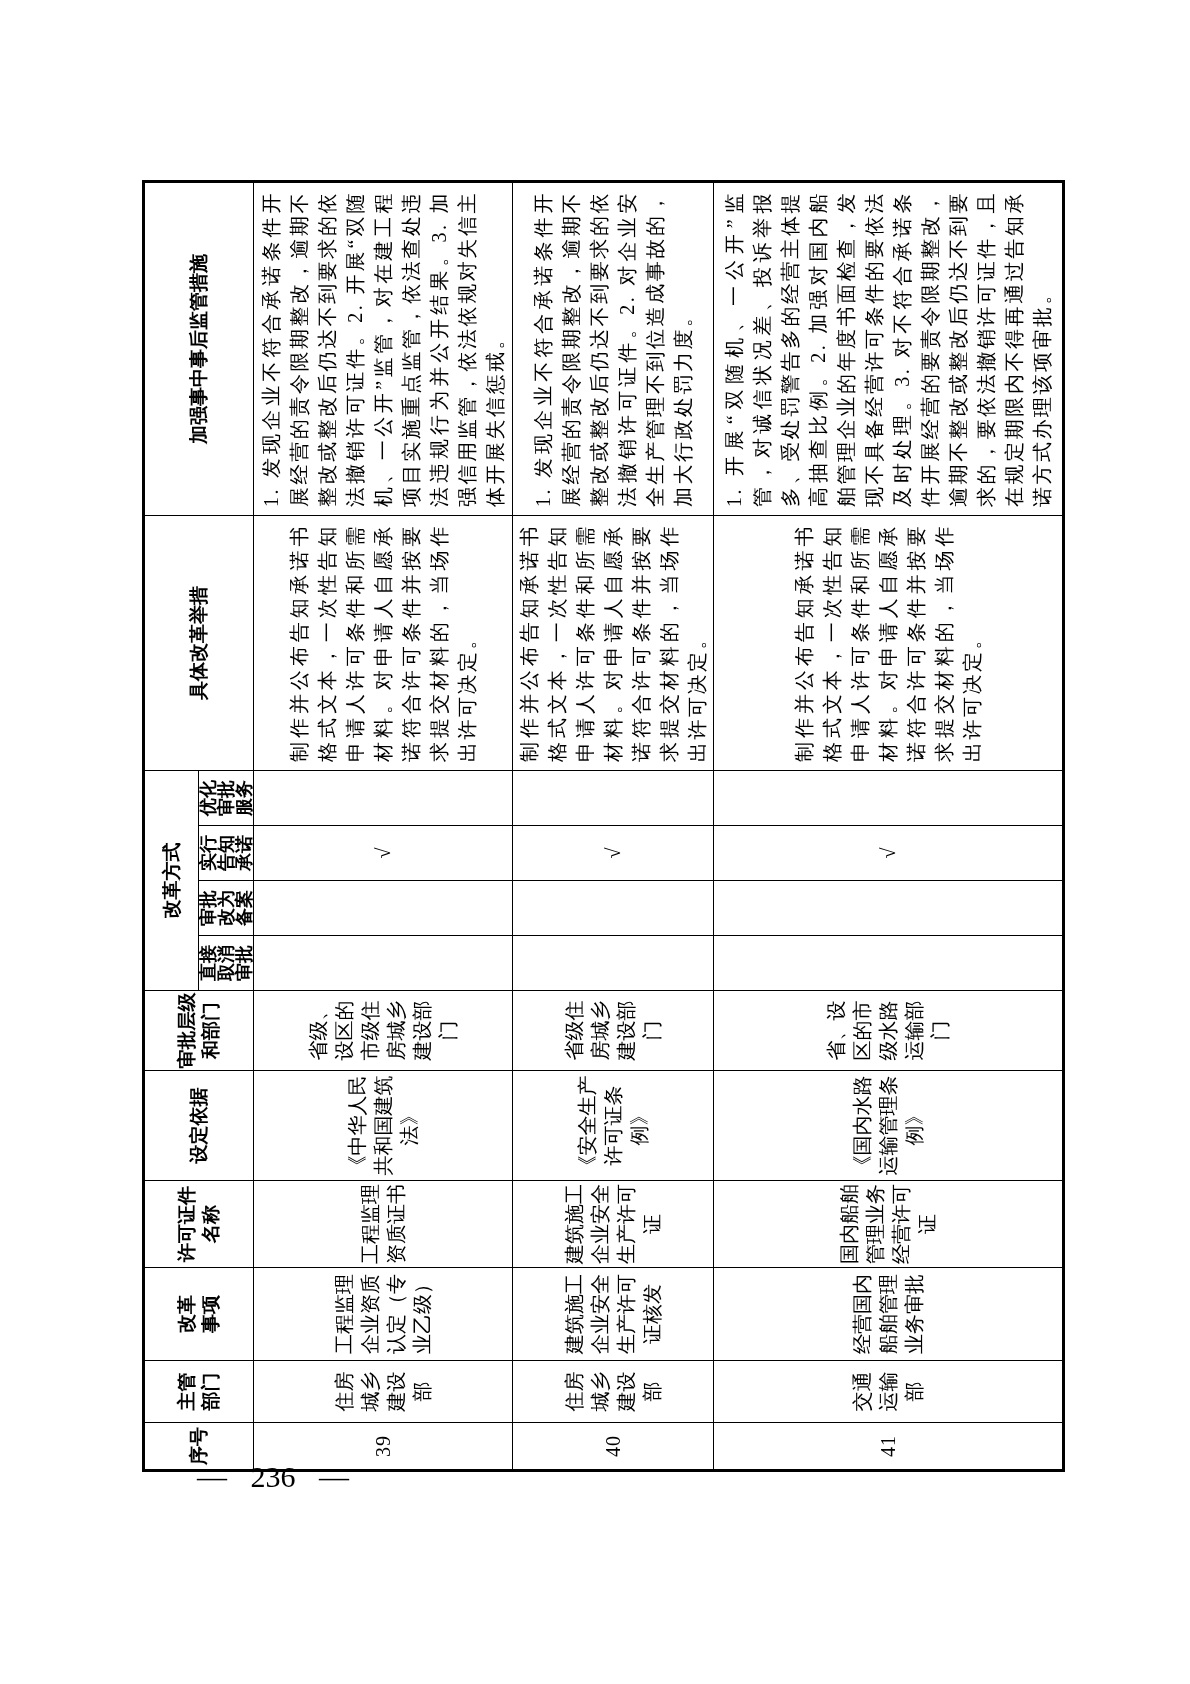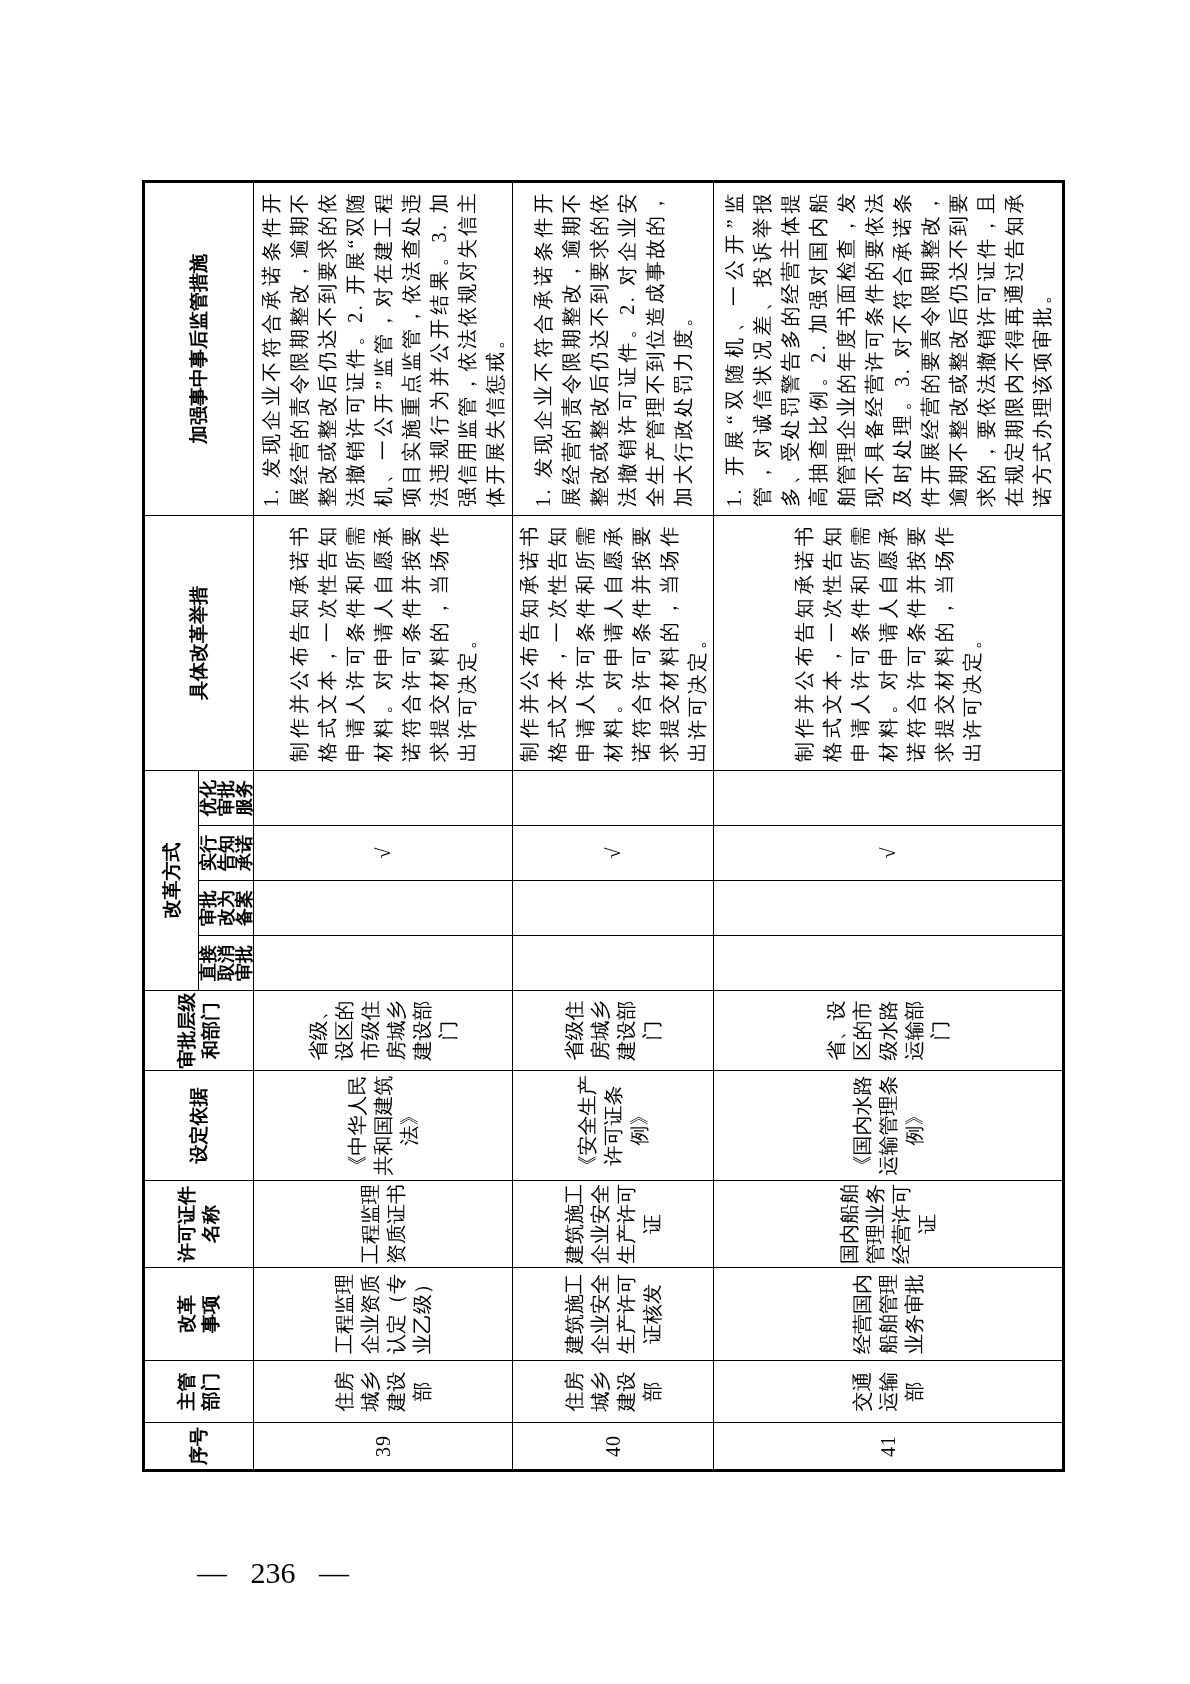--- a/index.html
+++ b/index.html
@@ -59,21 +59,21 @@
     text-align: justify;
     text-justify: inter-ideograph;
     padding: 2px 8px;
     font-size: 21px;
     letter-spacing: 2.5px;
     line-height: 28px;
   }
 
   .footer {
     position: absolute;
-    left: 158px; top: 1556px;
+    left: 158px; top: 1460px;
     width: 230px;
     text-align: center;
     font-family: "Liberation Serif", serif;
     font-size: 30px;
     word-spacing: 16px;
     color: #000;
   }
 </style>
 </head>
 <body>

